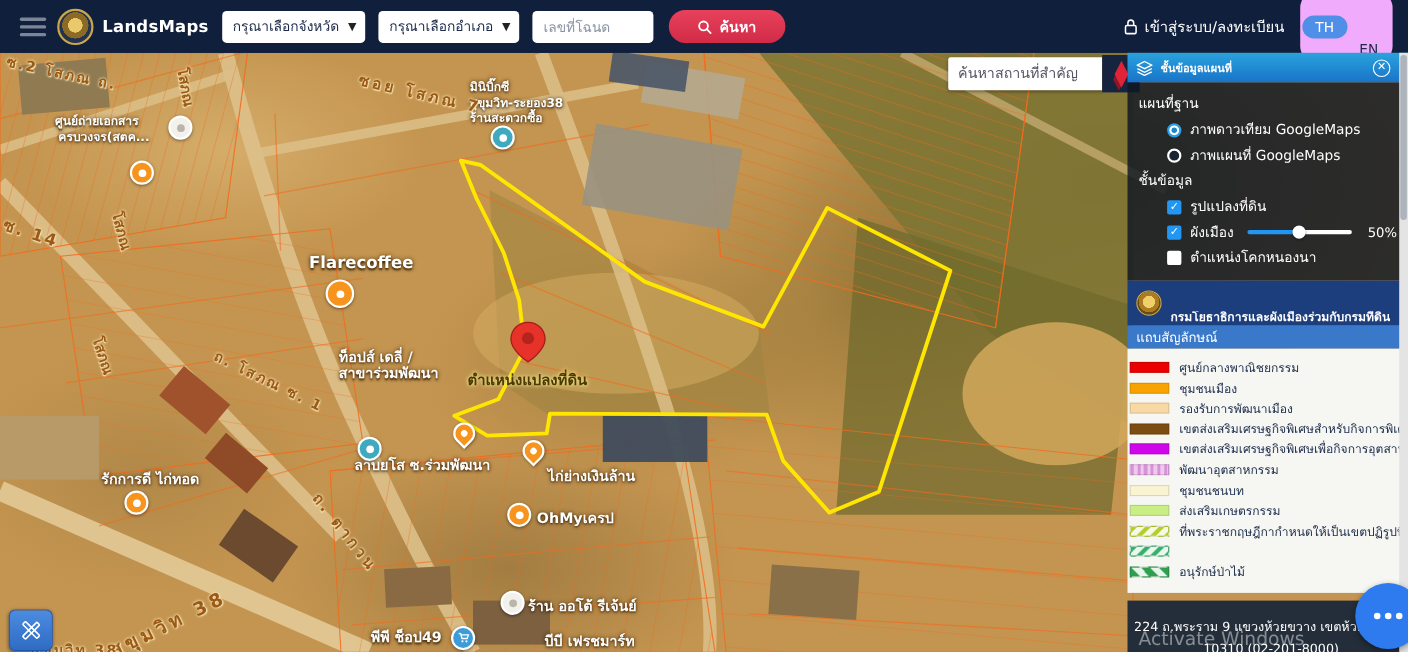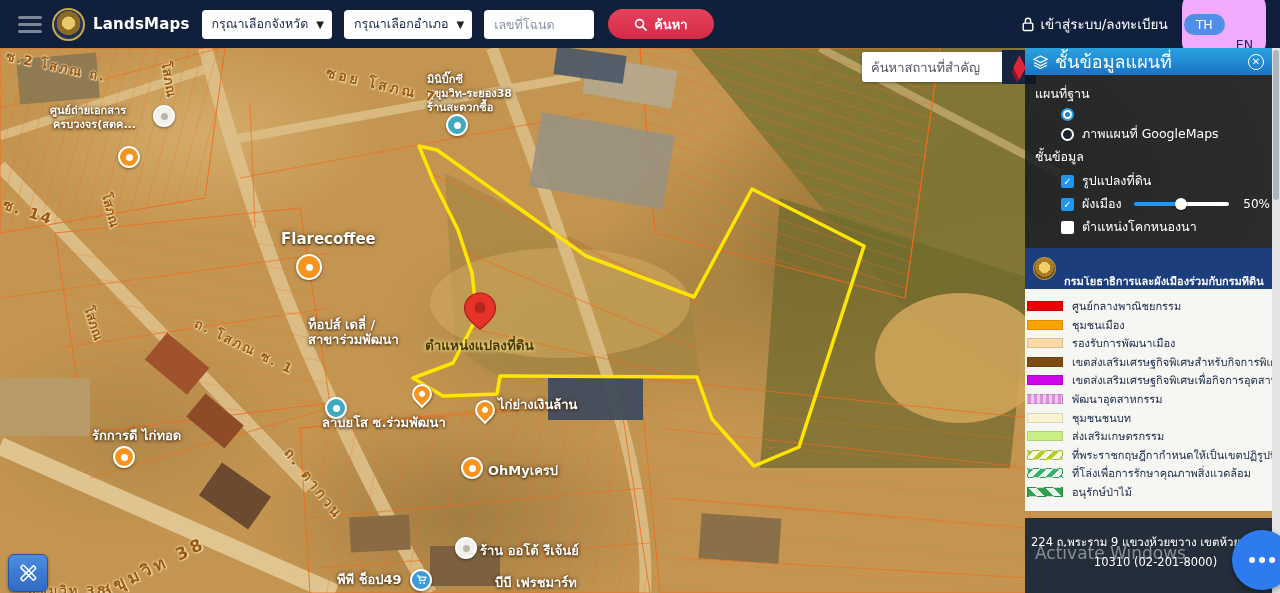--- a/index.html
+++ b/index.html
@@ -77,21 +77,21 @@
   .fab { position:absolute; left:1232px; top:530px; width:60px; height:60px; border-radius:50%;
     background:#2e7bf0; z-index:80; display:flex; align-items:center; justify-content:center;
     gap:4px; box-shadow:0 2px 6px rgba(0,0,0,.4); cursor:pointer; }
   .fab b { width:6px; height:6px; border-radius:50%; background:#fff; }
 
   
   .panel { position:absolute; right:0; top:48px; width:255px; height:545px; z-index:60;
     display:flex; flex-direction:column; }
   .panel-header { height:27px; background:linear-gradient(#2aa2de,#1973c8); color:#fff;
     display:flex; align-items:center; padding:0 8px; gap:7px; flex:0 0 auto; }
-  .panel-title { font-size:18px; font-weight:normal; flex:1; }
+  .panel-title { font-size:10px; font-weight:bold; flex:1; }
   .close-btn { width:16px; height:16px; border:1.5px solid #fff; border-radius:50%;
     display:flex; align-items:center; justify-content:center; font-size:10px; cursor:pointer; margin-right:8px; }
   .panel-body { background:rgba(16,24,36,.84); color:#fff; padding:6px 10px 8px; flex:0 0 136px; }
   .sec-heading { font-size:12.5px; margin:3px 0 4px; }
   .opt-row { display:flex; align-items:center; gap:8px; margin:3px 0 3px 26px; font-size:12.5px; cursor:pointer; }
   .radio { width:13px; height:13px; border-radius:50%; flex:0 0 auto; }
   .radio.sel { border:2px solid #29a0e8; background:#fff; position:relative; }
   .radio.sel::after { content:""; position:absolute; left:2px; top:2px; width:5px; height:5px;
     border-radius:50%; background:#1887d0; }
   .radio.unsel { border:2px solid #fff; background:#1a2430; }
@@ -252,21 +252,21 @@
   <div class="poi-label" style="left:281px; top:182px; font-size:15px;">Flarecoffee</div>
   <div class="poi-label" style="left:308px; top:266px;">ท็อปส์ เดลี่ /</div>
   <div class="poi-label" style="left:308px; top:281px;">สาขาร่วมพัฒนา</div>
   <div class="poi-label small" style="left:427px; top:22px;">มินิบิ๊กซี</div>
   <div class="poi-label small" style="left:427px; top:36px;">สุขุมวิท-ระยอง38</div>
   <div class="poi-label small" style="left:427px; top:50px;">ร้านสะดวกซื้อ</div>
   <div class="poi-label small" style="left:50px; top:53px;">ศูนย์ถ่ายเอกสาร</div>
   <div class="poi-label small" style="left:53px; top:67px;">ครบวงจร(สตค...</div>
   <div class="poi-label" style="left:92px; top:377px;">รักการดี ไก่ทอด</div>
   <div class="poi-label" style="left:322px; top:364px;">ลาบยโส ซ.ร่วมพัฒนา</div>
-  <div class="poi-label" style="left:498px; top:346px;text-align:center;">ไก่ย่างเงินล้าน</div>
+  <div class="poi-label" style="left:498px; top:374px;text-align:center;">ไก่ย่างเงินล้าน</div>
   <div class="poi-label" style="left:488px; top:412px;">OhMyเครป</div>
   <div class="poi-label" style="left:480px; top:492px;">ร้าน ออโต้ รีเจ้นย์</div>
   <div class="poi-label" style="left:337px; top:521px;">พีพี ช็อป49</div>
   <div class="poi-label" style="left:495px; top:524px;">บีบี เฟรชมาร์ท</div>
   <div class="marker-label" style="left:425px; top:286px;">ตำแหน่งแปลงที่ดิน</div>
 
   <div class="street-label" style="left:5px; top:8px; font-size:13px; transform:rotate(12deg); letter-spacing:2px;">ซ.2 โสภณ ถ.</div>
   <div class="street-label" style="left:176px; top:12px; font-size:13px; transform:rotate(80deg); transform-origin:left top;">โสภณ</div>
   <div class="street-label" style="left:325px; top:26px; font-size:14px; transform:rotate(13deg); letter-spacing:3px;">ซอย โสภณ 7</div>
   <div class="street-label" style="left:2px; top:152px; font-size:15px; transform:rotate(18deg); letter-spacing:2px;">ซ. 14</div>
@@ -335,20 +335,21 @@
       <path d="M1,11 L8,14.5 15,11" fill="none" stroke="#fff" stroke-width="1.3"></path>
     </svg>
     <span class="panel-title">ชั้นข้อมูลแผนที่</span>
     <span class="close-btn">✕</span>
   </div>
 
   <div class="panel-body">
     <div class="sec-heading">แผนที่ฐาน</div>
     <div class="opt-row">
       <span class="radio sel"></span>
+      <span>ภาพดาวเทียม GoogleMaps</span>
     </div>
     <div class="opt-row">
       <span class="radio unsel"></span>
       <span>ภาพแผนที่ GoogleMaps</span>
     </div>
     <div class="sec-heading">ชั้นข้อมูล</div>
     <div class="opt-row">
       <span class="cbox on">✓</span>
       <span>รูปแปลงที่ดิน</span>
     </div>
@@ -364,20 +365,21 @@
       <span class="cbox off"></span>
       <span>ตำแหน่งโคกหนองนา</span>
     </div>
   </div>
 
   <div class="banner">
     <span class="emblem"></span>
     <span class="banner-text">กรมโยธาธิการและผังเมืองร่วมกับกรมที่ดิน</span>
   </div>
 
+  <div class="legend-header">แถบสัญลักษณ์</div>
 
   <div class="legend">
     <div class="legend-row">
         <span class="swatch" style="background: rgb(234, 0, 0);"></span>
         <span class="legend-label">ศูนย์กลางพาณิชยกรรม</span>
       </div>
     <div class="legend-row">
         <span class="swatch" style="background: rgb(248, 163, 0);"></span>
         <span class="legend-label">ชุมชนเมือง</span>
       </div>
@@ -404,21 +406,20 @@
     <div class="legend-row">
         <span class="swatch" style="background: rgb(201, 238, 133);"></span>
         <span class="legend-label">ส่งเสริมเกษตรกรรม</span>
       </div>
     <div class="legend-row">
         <span class="swatch" style="background: repeating-linear-gradient(135deg, rgb(179, 207, 38) 0px, rgb(179, 207, 38) 4px, rgb(246, 249, 227) 4px, rgb(246, 249, 227) 9px);"></span>
         <span class="legend-label">ที่พระราชกฤษฎีกากำหนดให้เป็นเขตปฏิรูปที่ดิน</span>
       </div>
     <div class="legend-row">
         <span class="swatch" style="background: repeating-linear-gradient(135deg, rgb(53, 176, 106) 0px, rgb(53, 176, 106) 4px, rgb(234, 247, 239) 4px, rgb(234, 247, 239) 9px);"></span>
-        <span class="legend-label">ที่โล่งเพื่อการรักษาคุณภาพสิ่งแวดล้อม</span>
       </div>
     <div class="legend-row">
         <span class="swatch" style="background: repeating-linear-gradient(45deg, rgb(46, 158, 79) 0px, rgb(46, 158, 79) 6px, rgb(232, 245, 234) 6px, rgb(232, 245, 234) 12px);"></span>
         <span class="legend-label">อนุรักษ์ป่าไม้</span>
       </div>
   </div>
 
   <div class="panel-gap"></div>
 
   <div class="panel-footer">

